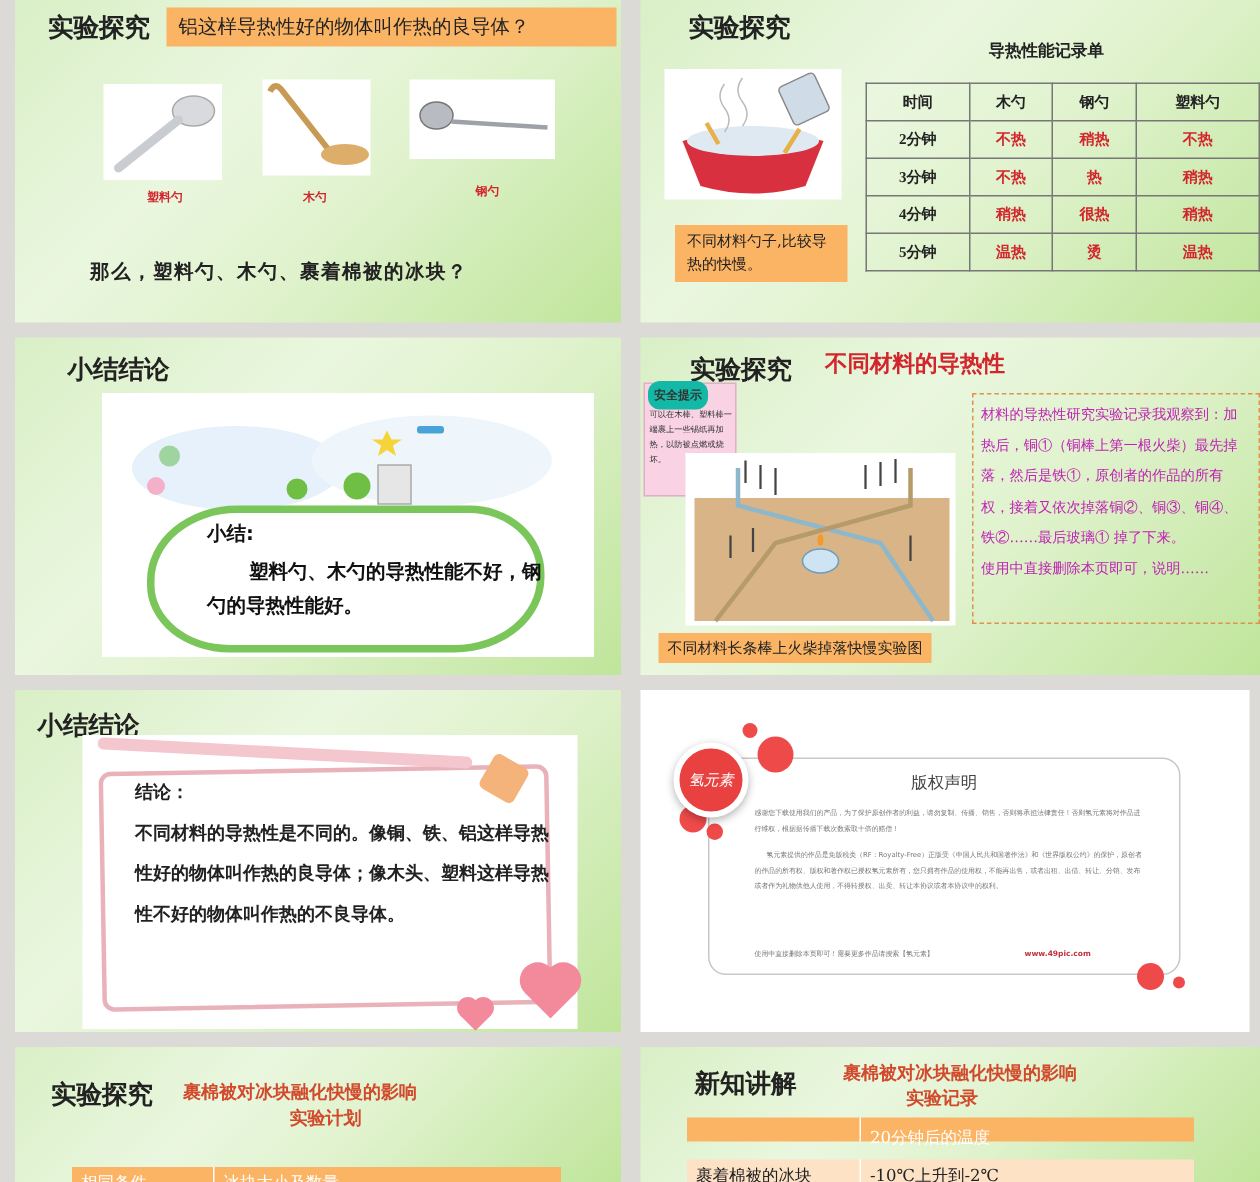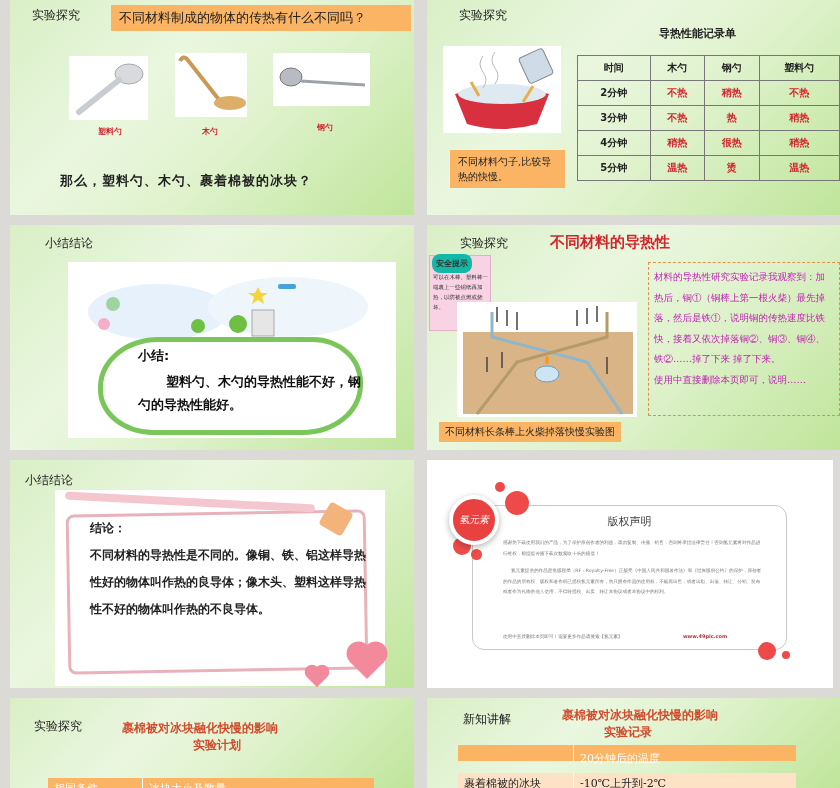--- a/index.html
+++ b/index.html
@@ -8,31 +8,31 @@
   .slide { position: absolute; overflow: hidden; background: linear-gradient(135deg, #d9efc6 0%, #eaf7df 35%, #dff2cc 60%, #bfe59a 100%); }
   .s1 { left: 10px; top: 0; width: 404px; height: 215px; }
   .s2 { left: 427px; top: 0; width: 413px; height: 215px; }
   .s3 { left: 10px; top: 225px; width: 404px; height: 225px; }
   .s4 { left: 427px; top: 225px; width: 413px; height: 225px; }
   .s5 { left: 10px; top: 460px; width: 404px; height: 228px; }
   .s6 { left: 427px; top: 460px; width: 406px; height: 228px; background: #ffffff; }
   .s7 { left: 10px; top: 698px; width: 404px; height: 90px; }
   .s8 { left: 427px; top: 698px; width: 413px; height: 90px; }
 
-  .sec-title { position: absolute; font-family: "DejaVu Serif", serif; font-weight: normal; font-size: 12px; color: #222; }
+  .sec-title { position: absolute; font-family: "DejaVu Serif", serif; font-weight: bold; font-size: 17px; color: #222; }
   .orange-box { position: absolute; background: #fbb464; color: #222; font-family: "DejaVu Serif", serif; font-size: 13px; padding: 4px 8px; }
   .red-label { position: absolute; color: #d2262c; font-size: 8px; font-weight: bold; text-align: center; }
   .photo { position: absolute; background: #fff; }
 
   
   .q-main { position: absolute; left: 50px; top: 172px; font-family: "DejaVu Serif", serif; font-size: 13px; font-weight: bold; color: #222; letter-spacing: 1px; }
 
   
   .rec-title { position: absolute; left: 232px; top: 26px; font-family: "DejaVu Serif", serif; font-weight: bold; font-size: 11px; color: #222; }
-  table.rec { position: absolute; left: 150px; top: 55px; width: 263px; border-collapse: collapse; font-size: 10px; }
+  table.rec { position: absolute; left: 150px; top: 55px; width: 263px; border-collapse: collapse; font-size: 10px; font-family: Liberation Serif, serif; }
   table.rec td, table.rec th { border: 1px solid #777; height: 25px; text-align: center; }
   table.rec th { font-weight: bold; color: #222; font-size: 10px; }
   table.rec td.time { font-weight: bold; color: #222; }
   table.rec td.val { color: #d2262c; font-weight: bold; }
 
   
   .card3 { position: absolute; left: 58px; top: 37px; width: 328px; height: 176px; background: #fff; }
   .cloud-blob { position: absolute; left: 30px; top: 75px; width: 265px; height: 98px; border: 5px solid #7bc65a; border-radius: 60px 50px 60px 55px / 50px 45px 50px 45px; background: #fff; }
   .summary-head { position: absolute; left: 70px; top: 85px; font-weight: bold; font-size: 13px; color: #111; }
   .summary-body { position: absolute; left: 70px; top: 108px; width: 230px; font-weight: bold; font-size: 13px; line-height: 23px; color: #111; text-indent: 28px; }
@@ -69,21 +69,21 @@
   .tbl-row { position: absolute; display: flex; font-family: "DejaVu Serif", serif; font-size: 11px; }
   .tbl-row .c1, .tbl-row .c2 { padding: 3px 6px; }
 </style>
 </head>
 <body>
 
 <div class="grid">
 
   <div class="slide s1">
     <div class="sec-title" style="left:22px;top:7px;">实验探究</div>
-    <div class="orange-box" style="left:101px;top:5px;width:300px;">不同材料制成的物体的传热有什么不同吗？</div>
+    <div class="orange-box" style="left:101px;top:5px;width:300px;">铝这样导热性好的物体叫作热的良导体？</div>
 
     <div class="photo" style="left:59px;top:56px;width:79px;height:64px;">
       <svg width="79" height="64" viewBox="0 0 79 64">
           <ellipse cx="60" cy="18" rx="14" ry="10" fill="#d8dade" stroke="#aaa"></ellipse>
           <line x1="50" y1="24" x2="10" y2="56" stroke="#c9ccd1" stroke-width="6" stroke-linecap="round"></line>
         </svg>
     </div>
     <div class="red-label" style="left:70px;top:126px;width:60px;">塑料勺</div>
 
     <div class="photo" style="left:165px;top:53px;width:72px;height:64px;">
@@ -198,21 +198,21 @@
             <line x1="140" y1="4" x2="140" y2="20"></line>
           <line x1="30" y1="55" x2="30" y2="70"></line>
             <line x1="45" y1="50" x2="45" y2="66"></line>
             <line x1="150" y1="55" x2="150" y2="72"></line>
         </g>
         <ellipse cx="90" cy="72" rx="12" ry="8" fill="#cfe4f2" stroke="#6a9ec0"></ellipse>
         <ellipse cx="90" cy="58" rx="2" ry="4" fill="#f39a2b"></ellipse>
       </svg>
     </div>
     <div class="obs-box">
-      <span>材料的导热性研究实验记录我观察到：加热后，铜①（铜棒上第一根火柴）最先掉落，然后是铁①，说明铜的传热速度比铁快，接着又依次掉落铜②、铜③、铜④、铁②……掉了下来 掉了下来。</span><br>
+      <span>材料的导热性研究实验记录我观察到：加热后，铜①（铜棒上第一根火柴）最先掉落，然后是铁①，原创者的作品的所有权，接着又依次掉落铜②、铜③、铜④、铁②……最后玻璃① 掉了下来。</span><br>
       <span>使用中直接删除本页即可，说明……</span>
     </div>
     <div class="caption4">不同材料长条棒上火柴掉落快慢实验图</div>
   </div>
 
   <div class="slide s5">
     <div class="sec-title" style="left:15px;top:12px;">小结结论</div>
     <div class="card5">
       <div class="frame5"></div>
       <div style="position:absolute;left:10px;top:8px;width:250px;height:8px;background:#f4c6cd;border-radius:4px;transform:rotate(3deg);"></div>

